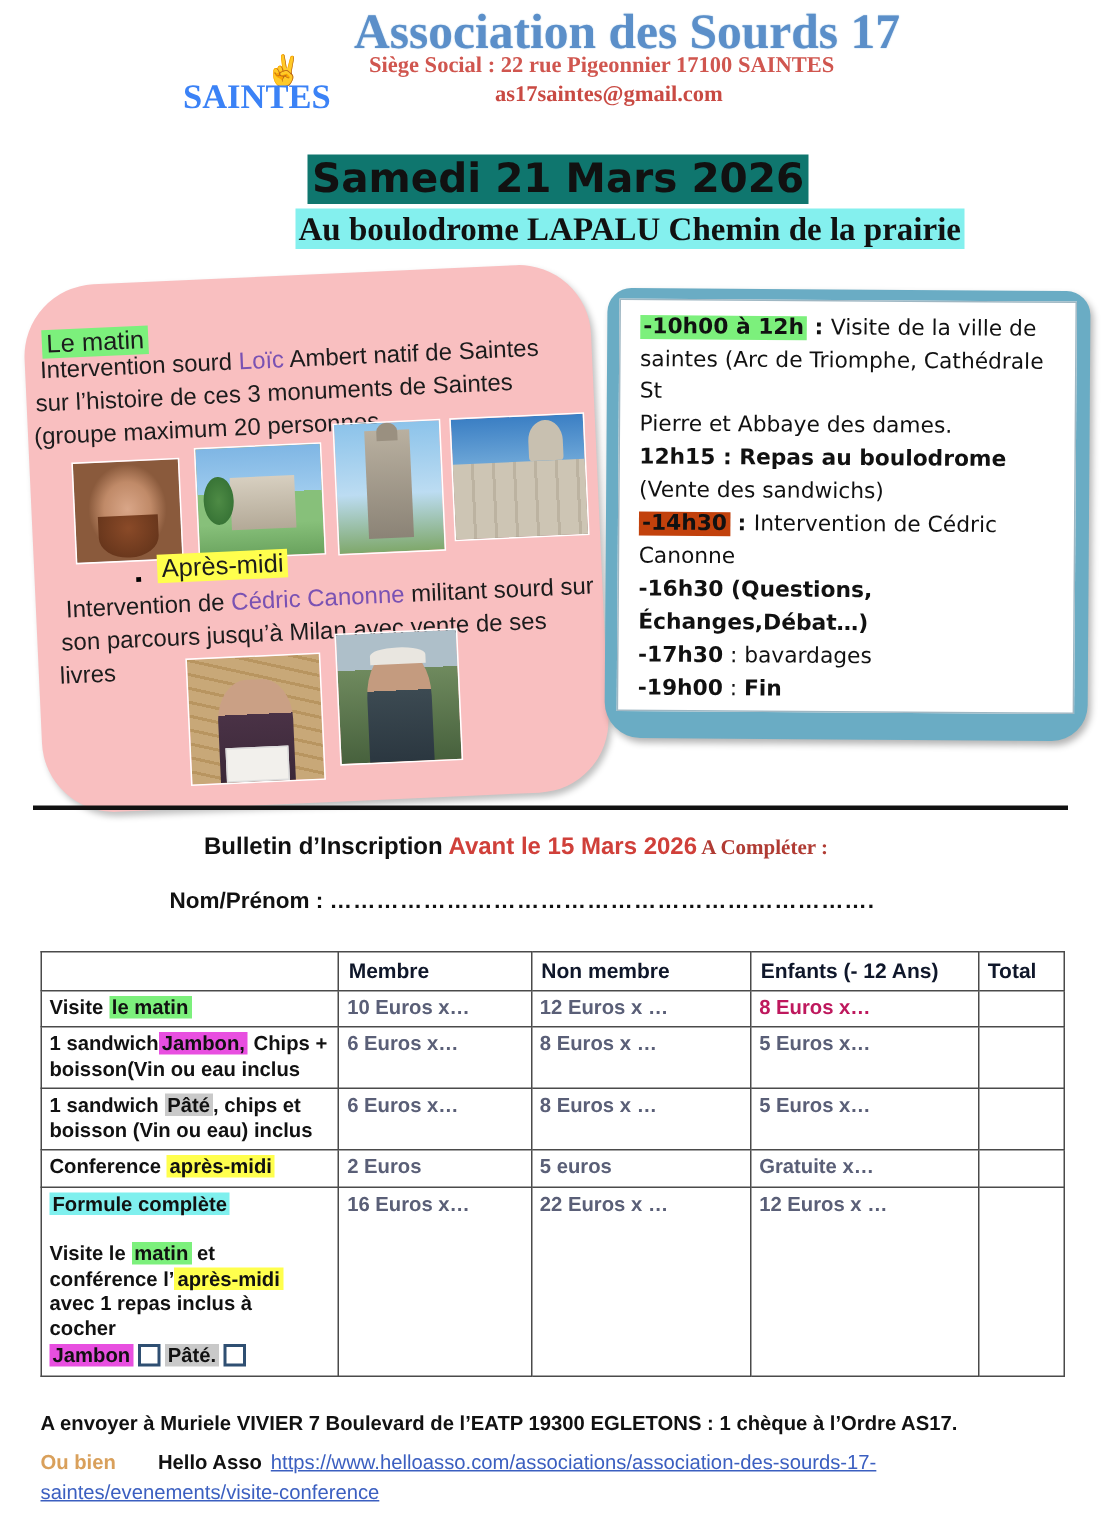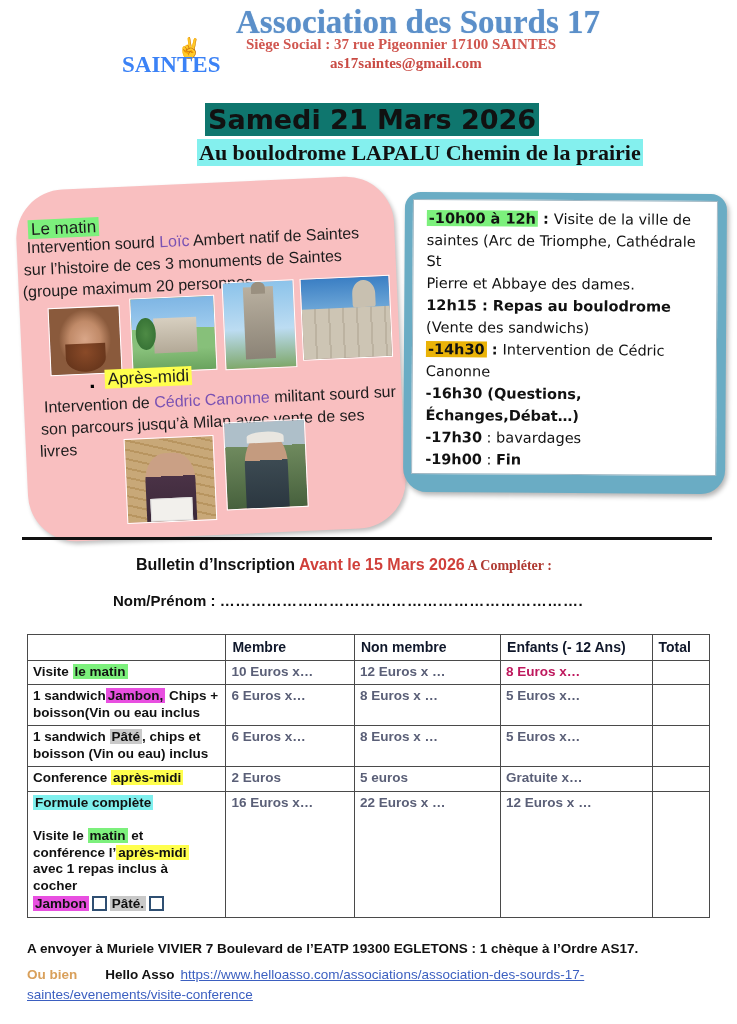--- a/index.html
+++ b/index.html
@@ -221,21 +221,21 @@
   }
   .sched {
     position: absolute; left: 13px; top: 8px; width: 285px;
     font-family: "DejaVu Sans", sans-serif;
     font-size: 14.5px;
     color: #111;
     line-height: 1.45;
   }
   .sched b { font-weight: bold; }
   .sched .hl-green { background: #7cf07c; padding: 0 2px; }
-  .sched .hl-yellow { background: #eab308; padding: 0 2px; }
+  .sched .hl-yellow { background: #c2410c; padding: 0 2px; }
   .sched p { margin: 0 0 1px 0; }
 
   
   .divider {
     position: absolute; left: 22px; top: 537px;
     width: 690px; height: 3px; background: #111;
   }
 
   
   .bulletin {
@@ -318,21 +318,21 @@
 <body>
 
 <div id="page">
 
   <div class="header">
     <div class="logo">
       <div class="logo-hand">✌</div>
       <div class="logo-saintes">SAINTES</div>
     </div>
     <div class="assoc-title">Association des Sourds 17</div>
-    <div class="assoc-sub">Siège Social : 37 rue Pigeonnier 17100 SAINTES</div>
+    <div class="assoc-sub">Siège Social : 22 rue Pigeonnier 17100 SAINTES</div>
     <div class="assoc-mail">as17saintes@gmail.com</div>
   </div>
 
   <div class="date-line"><span class="hl">Samedi 21 Mars 2026</span></div>
   <div class="venue-line"><span class="hl">Au boulodrome LAPALU  Chemin de la prairie</span></div>
 
   <div class="pinkbox">
     <div class="pink-inner">
       <div class="pk-txt pk-lematin"><span class="hl-green">Le matin</span></div>
       <div class="pk-txt pk-l1"><span>Intervention sourd </span><span class="purple">Loïc</span><span> Ambert natif de Saintes</span></div>

